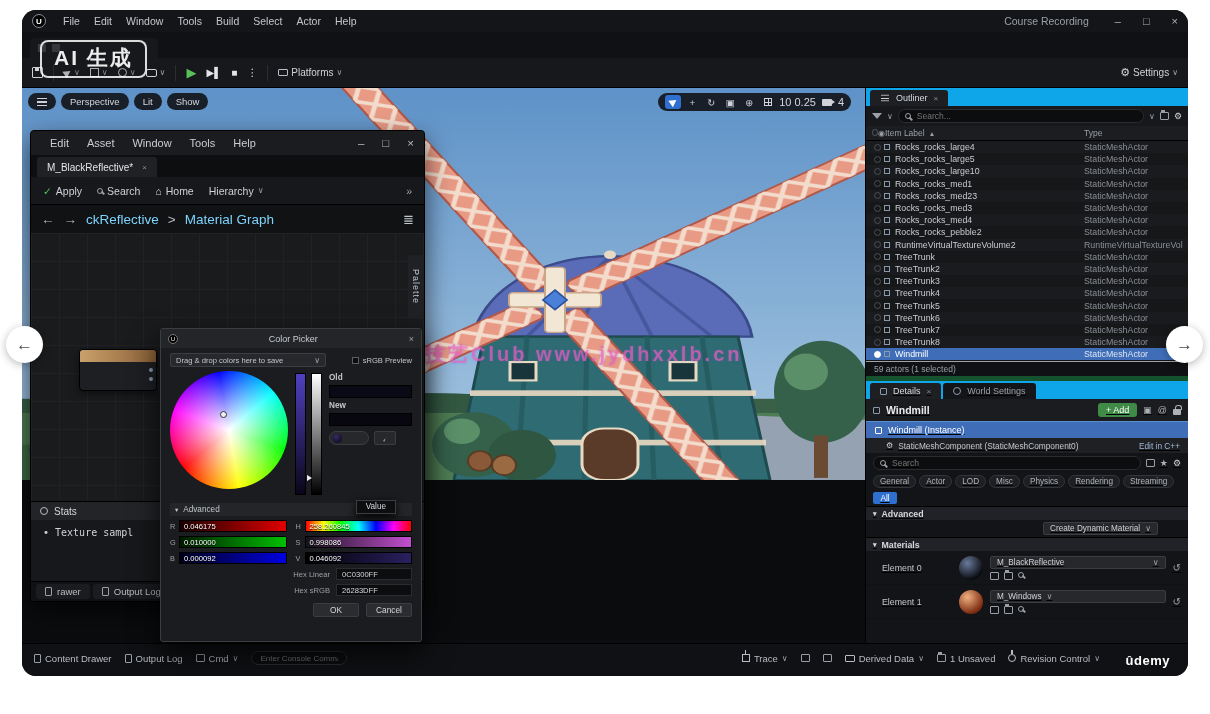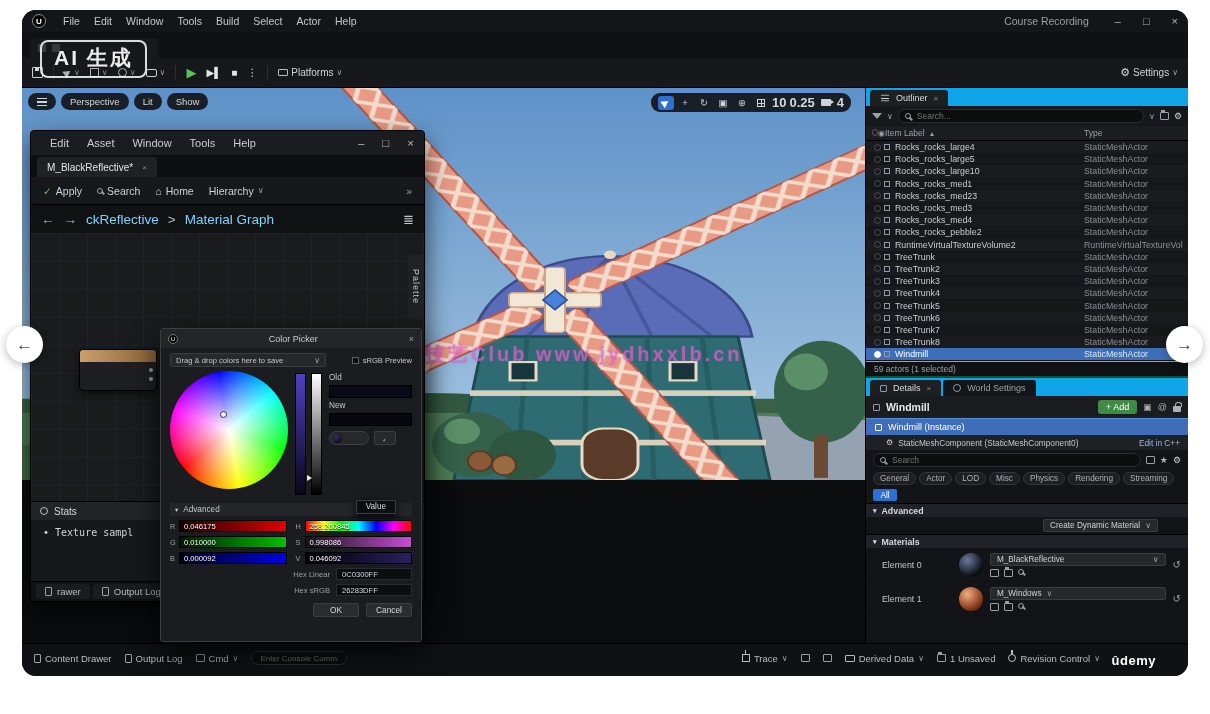--- a/index.html
+++ b/index.html
@@ -7,21 +7,21 @@
        font-family:"Liberation Sans",sans-serif;}
   *{box-sizing:border-box;}
 
   
   #video{position:absolute;left:22px;top:10px;width:1166px;height:666px;background:#0b0c0e;
          border-radius:14px;overflow:hidden;}
   .nav-btn{position:absolute;top:326px;width:37px;height:37px;border-radius:50%;background:#fff;
            box-shadow:0 2px 8px rgba(0,0,0,.28);display:flex;align-items:center;justify-content:center;
            color:#4a4a4a;font-size:17px;z-index:40;cursor:pointer;}
   .nav-prev{left:6px;} .nav-next{right:7px;}
-  .udemy{position:absolute;right:32px;bottom:8px;color:#fff;font-size:13px;font-weight:bold;
+  .udemy{position:absolute;right:18px;bottom:8px;color:#fff;font-size:13px;font-weight:bold;
          letter-spacing:.5px;z-index:12;}
   .ai-wm{position:absolute;left:18px;top:30px;z-index:15;border:2.5px solid rgba(255,255,255,.85);
          border-radius:8px;padding:2px 12px 4px;color:rgba(255,255,255,.92);font-size:21px;
          font-weight:bold;letter-spacing:2px;background:rgba(30,30,30,.18);}
   .center-wm{position:absolute;left:403px;top:331px;z-index:4;font-size:20px;font-weight:bold;
              letter-spacing:3px;color:rgba(255,95,175,.62);white-space:nowrap;
              text-shadow:0 0 3px rgba(110,90,255,.45);}
 
   
   .menubar{position:absolute;left:0;top:0;width:100%;height:22px;background:#141518;display:flex;
@@ -64,21 +64,21 @@
         font-size:9.5px;display:flex;align-items:center;gap:5px;cursor:pointer;}
   .ham-ico{width:10px;height:8px;border-top:1.5px solid #cfd2d6;border-bottom:1.5px solid #cfd2d6;
            background:linear-gradient(transparent 0 2.5px,#cfd2d6 2.5px 4px,transparent 4px);}
   .vp-tools{position:absolute;right:14px;top:5px;display:flex;gap:3px;background:rgba(14,15,18,.88);
             border-radius:9px;padding:2px 7px;align-items:center;z-index:2;}
   .vt{min-width:16px;height:14px;display:flex;align-items:center;justify-content:center;color:#cfd2d6;
       font-size:9.5px;border-radius:3px;padding:0 2px;cursor:pointer;}
   .vt.active{background:#2f6fd0;color:#fff;}
   .cursor-ico{width:0;height:0;border-left:7px solid #fff;border-top:4px solid transparent;
               border-bottom:4px solid transparent;transform:rotate(-35deg);}
-  .vnum{font-size:13px;color:#d4d7db;font-weight:bold;}
+  .vnum{font-size:11px;color:#d4d7db;}
   .grid-ico{width:8px;height:8px;border:1px solid #cfd2d6;
             background:linear-gradient(#0000 0 3px,#cfd2d6 3px 4px,#0000 4px),
                        linear-gradient(90deg,#0000 0 3px,#cfd2d6 3px 4px,#0000 4px);}
   .cam-ico{width:10px;height:7px;background:#cfd2d6;border-radius:1px;position:relative;}
   .cam-ico::after{content:"";position:absolute;right:-3px;top:1px;border-left:3px solid #cfd2d6;
                   border-top:2px solid transparent;border-bottom:2px solid transparent;}
 
   
   .right-panel{position:absolute;left:843px;top:78px;width:323px;height:555px;background:#131417;
                border-left:1px solid #000;display:flex;flex-direction:column;z-index:2;}
@@ -116,21 +116,21 @@
   .eye::before{content:"";width:5px;height:5px;border:1px solid #4a4f56;border-radius:50%;}
   .ol-row.selected .eye::before{border-color:#fff;background:#fff;}
   .mesh-ico{width:6px;height:6px;border:1px solid #8a9aaa;margin-right:5px;flex:none;}
   .ol-label{flex:1;white-space:nowrap;overflow:hidden;text-overflow:ellipsis;}
   .ol-type{width:104px;color:#8a8f96;white-space:nowrap;overflow:hidden;text-overflow:ellipsis;}
   .ol-row.selected .ol-type{color:#dce6f2;}
   .ol-footer{height:15px;background:#101114;color:#9aa0a6;font-size:8.5px;display:flex;
              align-items:center;padding-left:8px;border-top:1px solid #a3a3a3;}
 
   
-  .details{flex:1;display:flex;flex-direction:column;border-top:2px solid #14532d;}
+  .details{flex:1;display:flex;flex-direction:column;border-top:5px solid #14532d;text-decoration:underline;}
   .det-actor{height:22px;display:flex;align-items:center;gap:6px;padding:0 7px;background:#1b1c20;}
   .det-actor .name{font-size:10.5px;color:#e8eaed;font-weight:bold;}
   .add-btn{background:#3f8a46;color:#fff;font-size:9px;height:14px;padding:0 8px;border-radius:3px;
            display:flex;align-items:center;margin-left:auto;cursor:pointer;}
   .hico{color:#aeb2b8;font-size:9px;cursor:pointer;}
   .lock-ico{width:8px;height:6px;background:#aeb2b8;border-radius:1px;position:relative;margin-top:3px;cursor:pointer;}
   .lock-ico::before{content:"";position:absolute;left:1.5px;top:-4px;width:5px;height:4px;
                     border:1.5px solid #aeb2b8;border-bottom:none;border-radius:3px 3px 0 0;}
   .det-instance{height:17px;background:#3f6db8;display:flex;align-items:center;gap:6px;padding:0 9px;
                 color:#fff;font-size:9px;border-top:1px solid #5a8fd0;cursor:pointer;}
@@ -227,21 +227,21 @@
   .cp-title .t{flex:1;text-align:center;font-size:9px;color:#c9ccd1;}
   .cp-logo{width:10px;height:10px;border-radius:50%;background:#000;border:1px solid #777;color:#fff;
            font-size:6px;display:flex;align-items:center;justify-content:center;}
   .cp-body{flex:1;padding:5px 9px 6px;display:flex;flex-direction:column;gap:4px;}
   .cp-toprow{display:flex;align-items:center;}
   .cp-drop{width:156px;height:14px;background:#26282c;border:1px solid #3a3d42;border-radius:2px;
            display:flex;align-items:center;justify-content:space-between;padding:0 5px;
            font-size:7.6px;cursor:pointer;}
   .cp-srgb{margin-left:auto;font-size:7.6px;display:flex;gap:4px;align-items:center;}
   .cbx{width:7px;height:7px;border:1px solid #5a5f66;background:#0c0d0f;}
-  .cp-main{display:flex;gap:7px;height:128px;}
+  .cp-main{display:flex;gap:7px;height:128px;font-weight:bold;}
   .wheel{width:118px;height:118px;border-radius:50%;position:relative;flex:none;
          background:conic-gradient(from 230deg,#f00,#f0f,#00f,#0ff,#0f0,#ff0,#f00);}
   .wheel::before{content:"";position:absolute;inset:0;border-radius:50%;
                  background:radial-gradient(circle,#fff 0%,rgba(255,255,255,0) 72%);}
   .wheel::after{content:"";position:absolute;left:42%;top:34%;width:5px;height:5px;border-radius:50%;
                 background:#eee;border:1px solid #333;}
   .sliders{display:flex;gap:5px;padding-top:2px;}
   .sl{width:11px;height:122px;border:1px solid #000;cursor:pointer;position:relative;}
   .sl1{background:linear-gradient(#5040c0,#0a0618);}
   .sl2{background:linear-gradient(#fff,#000);}

